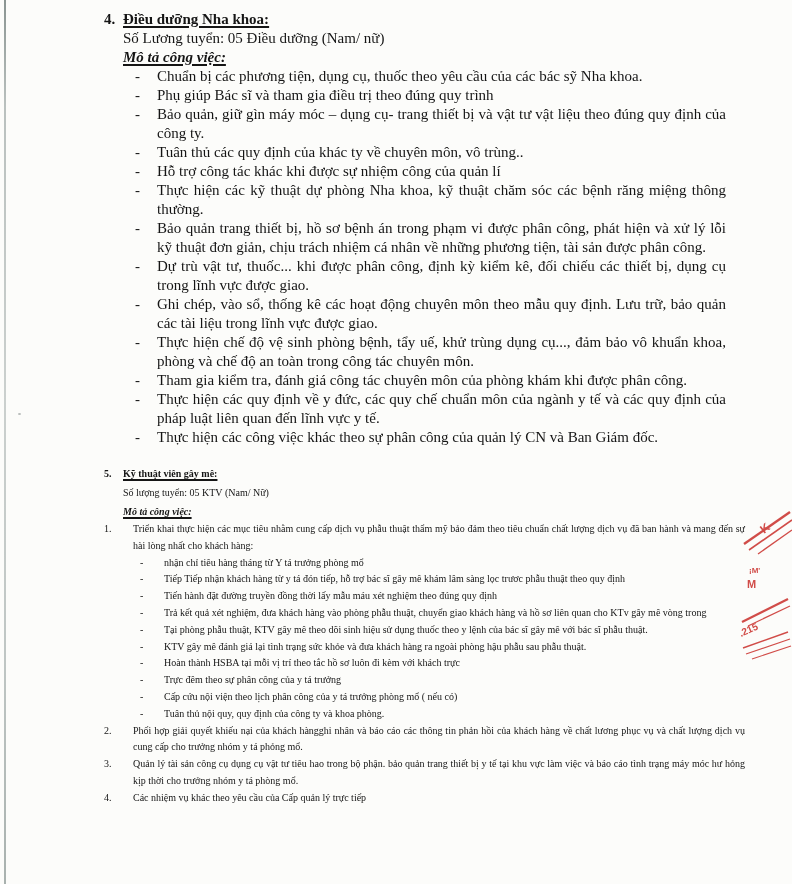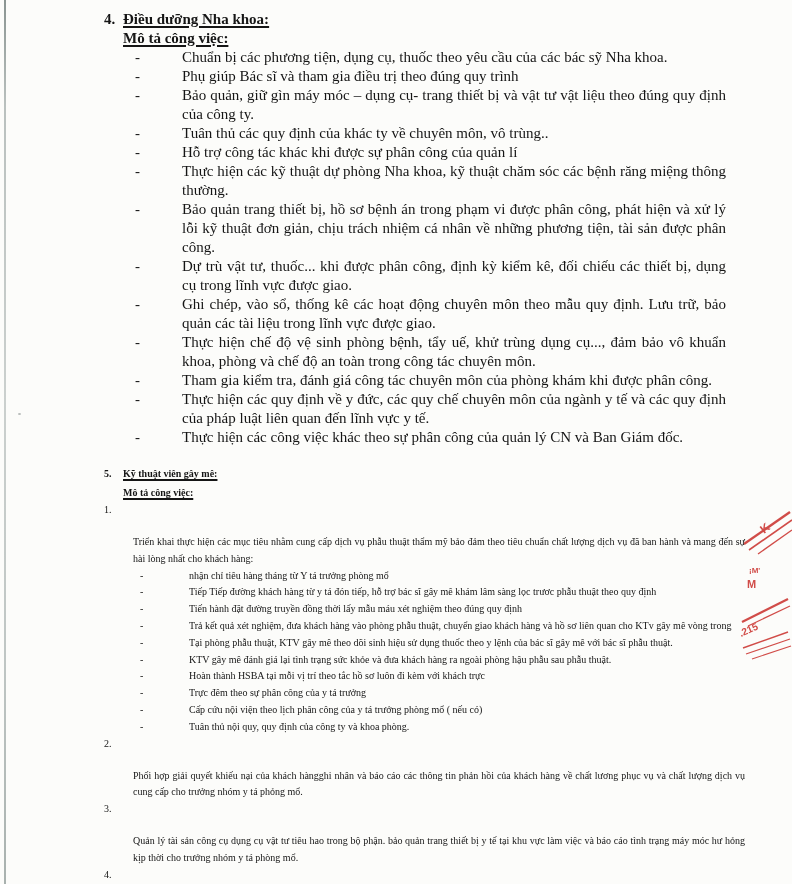--- a/index.html
+++ b/index.html
@@ -12,30 +12,30 @@
   .speck.s1{left:18px;top:413px;}
   .content{position:absolute;left:104px;top:10px;width:641px;}
   
   .sec4{font-size:15px;line-height:19px;}
   .sec-head{white-space:nowrap;}
   .sec-num{display:inline-block;width:19px;font-weight:700;}
   .sec-title{font-weight:700;text-decoration:underline;text-underline-offset:2px;
              text-decoration-thickness:1.5px;}
   .quota{margin-left:19px;}
   .subhead{margin-left:19px;font-weight:700;text-decoration:underline;
-           text-underline-offset:2px;text-decoration-thickness:1.5px;}
+           text-underline-offset:2px;text-decoration-thickness:1.5px;font-style:italic;}
   .sec4 .brow{display:flex;margin-left:31px;margin-right:19px;}
   .sec4 .dash{flex:0 0 22px;}
-  .btext{flex:1;text-align:justify;margin-left:25px;}
+  .btext{flex:1;text-align:justify;}
   
   .sec5{font-size:10px;line-height:16.8px;margin-top:17px;}
   .sec5 .headblock{line-height:19px;}
   .nrow{display:flex;}
   .nnum{flex:0 0 29px;}
-  .ntext{flex:1;text-align:justify;margin-top:32px;}
+  .ntext{flex:1;text-align:justify;}
   .sub{margin-left:36px;}
   .srow{display:flex;}
   .srow .dash{flex:0 0 24px;}
   
   .stamp{position:absolute;left:736px;top:496px;opacity:.88;}
   .stamp line{stroke:#cb3430;}
   .stamp text{fill:#cb3430;font-family:"Liberation Sans",sans-serif;}
 </style>
 </head>
 <body>
@@ -64,41 +64,42 @@
       <line x1="16" y1="163" x2="55" y2="150" stroke-width="1.1"></line>
     </g>
   </svg>
 
   <div class="content">
 
     <section class="sec4">
       <div class="sec-head">
         <span class="sec-num">4.</span><span class="sec-title">Điều dưỡng Nha khoa:</span>
       </div>
+      <div class="quota">Số Lương tuyển: 05 Điều dưỡng (Nam/ nữ)</div>
       <div class="subhead">Mô tả công việc:</div>
 
       <div class="brow">
         <span class="dash">-</span>
         <span class="btext">Chuẩn bị các phương tiện, dụng cụ, thuốc theo yêu cầu của các bác sỹ Nha khoa.</span>
       </div>
       <div class="brow">
         <span class="dash">-</span>
         <span class="btext">Phụ giúp Bác sĩ và tham gia điều trị theo đúng quy trình</span>
       </div>
       <div class="brow">
         <span class="dash">-</span>
         <span class="btext">Bảo quản, giữ gìn máy móc – dụng cụ- trang thiết bị và vật tư vật liệu theo đúng quy định của công ty.</span>
       </div>
       <div class="brow">
         <span class="dash">-</span>
         <span class="btext">Tuân thủ các quy định của khác ty về chuyên môn, vô trùng..</span>
       </div>
       <div class="brow">
         <span class="dash">-</span>
-        <span class="btext">Hỗ trợ công tác khác khi được sự phân công của quản lí</span>
+        <span class="btext">Hỗ trợ công tác khác khi được sự nhiệm công của quản lí</span>
       </div>
       <div class="brow">
         <span class="dash">-</span>
         <span class="btext">Thực hiện các kỹ thuật dự phòng Nha khoa, kỹ thuật chăm sóc các bệnh răng miệng thông thường.</span>
       </div>
       <div class="brow">
         <span class="dash">-</span>
         <span class="btext">Bảo quản trang thiết bị, hồ sơ bệnh án trong phạm vi được phân công, phát hiện và xử lý lỗi kỹ thuật đơn giản, chịu trách nhiệm cá nhân về những phương tiện, tài sản được phân công.</span>
       </div>
       <div class="brow">
@@ -112,48 +113,49 @@
       <div class="brow">
         <span class="dash">-</span>
         <span class="btext">Thực hiện chế độ vệ sinh phòng bệnh, tẩy uế, khử trùng dụng cụ..., đảm bảo vô khuẩn khoa, phòng và chế độ an toàn trong công tác chuyên môn.</span>
       </div>
       <div class="brow">
         <span class="dash">-</span>
         <span class="btext">Tham gia kiểm tra, đánh giá công tác chuyên môn của phòng khám khi được phân công.</span>
       </div>
       <div class="brow">
         <span class="dash">-</span>
-        <span class="btext">Thực hiện các quy định về y đức, các quy chế chuyên môn của ngành y tế và các quy định của pháp luật liên quan đến lĩnh vực y tế.</span>
+        <span class="btext">Thực hiện các quy định về y đức, các quy chế chuẩn môn của ngành y tế và các quy định của pháp luật liên quan đến lĩnh vực y tế.</span>
       </div>
       <div class="brow">
         <span class="dash">-</span>
         <span class="btext">Thực hiện các công việc khác theo sự phân công của quản lý CN và Ban Giám đốc.</span>
       </div>
     </section>
 
     <section class="sec5">
       <div class="headblock">
         <div class="sec-head">
           <span class="sec-num">5.</span><span class="sec-title">Kỹ thuật viên gây mê:</span>
         </div>
+        <div class="quota">Số lượng tuyển: 05 KTV (Nam/ Nữ)</div>
         <div class="subhead">Mô tả công việc:</div>
       </div>
 
       <div class="nrow">
         <span class="nnum">1.</span>
         <span class="ntext">Triển khai thực hiện các mục tiêu nhằm cung cấp dịch vụ phẫu thuật thẩm mỹ bảo đảm theo tiêu chuẩn chất lượng dịch vụ đã ban hành và mang đến sự hài lòng nhất cho khách hàng:</span>
       </div>
       <div class="sub">
         <div class="srow">
           <span class="dash">-</span>
           <span class="btext">nhận chỉ tiêu hàng tháng từ Y tá trưởng phòng mổ</span>
         </div>
         <div class="srow">
           <span class="dash">-</span>
-          <span class="btext">Tiếp Tiếp đường khách hàng từ y tá đón tiếp, hỗ trợ bác sĩ gây mê khám lâm sàng lọc trươc phẫu thuật theo quy định</span>
+          <span class="btext">Tiếp Tiếp nhận khách hàng từ y tá đón tiếp, hỗ trợ bác sĩ gây mê khám lâm sàng lọc trươc phẫu thuật theo quy định</span>
         </div>
         <div class="srow">
           <span class="dash">-</span>
           <span class="btext">Tiến hành đặt đường truyền đồng thời lấy mẫu máu xét nghiệm theo đúng quy định</span>
         </div>
         <div class="srow">
           <span class="dash">-</span>
           <span class="btext">Trả kết quả xét nghiệm, đưa khách hàng vào phòng phẫu thuật, chuyển giao khách hàng và hồ sơ liên quan cho KTv gây mê vòng trong</span>
         </div>
         <div class="srow">

